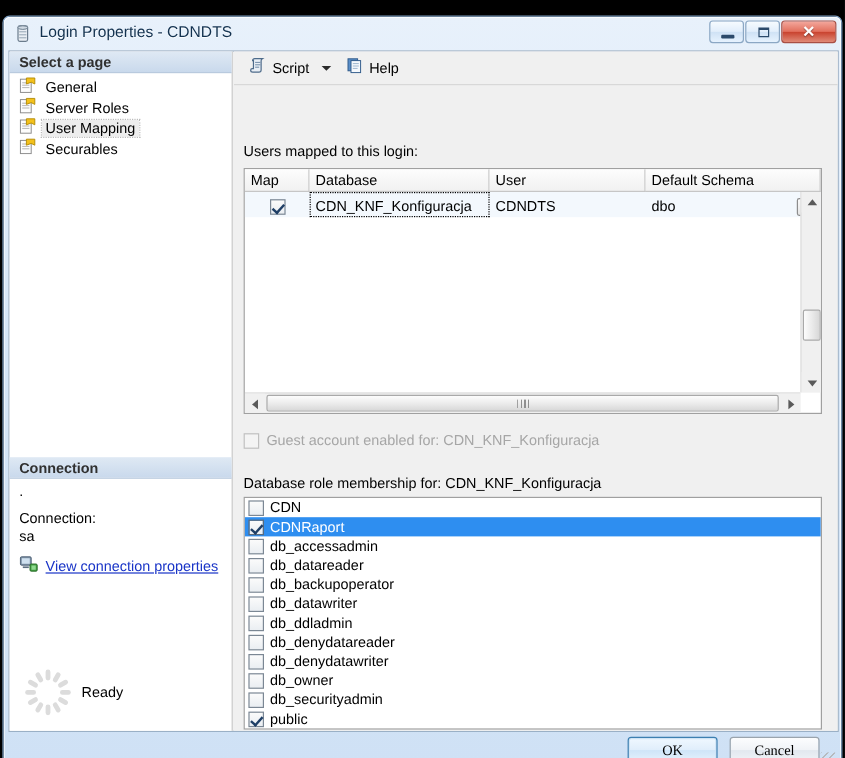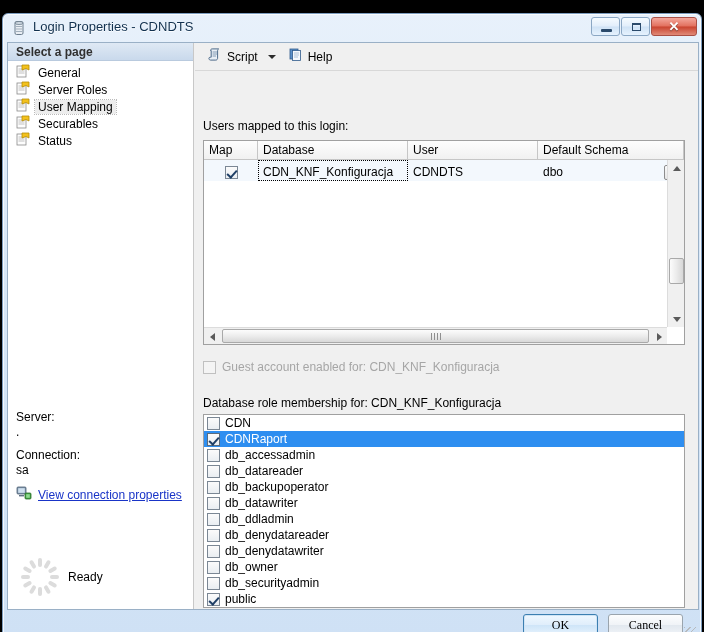--- a/index.html
+++ b/index.html
@@ -447,36 +447,24 @@
             <svg width="14" height="14" viewBox="0 0 14 14">
               <rect x="1" y="2" width="9" height="11" fill="#fdfdfd" stroke="#8a8a8a" stroke-width=".8"></rect>
               <line x1="2.5" y1="5" x2="8.5" y2="5" stroke="#a8a8a8" stroke-width=".7"></line>
               <line x1="2.5" y1="7" x2="8.5" y2="7" stroke="#a8a8a8" stroke-width=".7"></line>
               <line x1="2.5" y1="9" x2="8.5" y2="9" stroke="#a8a8a8" stroke-width=".7"></line>
               <path d="M6 1 L13 1 L13 6 L10 4.5 L6 6 Z" fill="#f3c11c" stroke="#b58d07" stroke-width=".8"></path>
             </svg>
           </span>
           <span class="lbl">Securables</span>
         </div>
-        <div class="page-item">
-          <span>
-            <svg width="14" height="14" viewBox="0 0 14 14">
-              <rect x="1" y="2" width="9" height="11" fill="#fdfdfd" stroke="#8a8a8a" stroke-width=".8"></rect>
-              <line x1="2.5" y1="5" x2="8.5" y2="5" stroke="#a8a8a8" stroke-width=".7"></line>
-              <line x1="2.5" y1="7" x2="8.5" y2="7" stroke="#a8a8a8" stroke-width=".7"></line>
-              <line x1="2.5" y1="9" x2="8.5" y2="9" stroke="#a8a8a8" stroke-width=".7"></line>
-              <path d="M6 1 L13 1 L13 6 L10 4.5 L6 6 Z" fill="#f3c11c" stroke="#b58d07" stroke-width=".8"></path>
-            </svg>
-          </span>
-          <span class="lbl">Status</span>
-        </div>
-      </div>
-
+      </div>
+
+      <div class="section-head conn-head">Connection</div>
       <div class="conn-body">
-        <div class="lab">Server:</div>
         <div class="val">.</div>
         <div class="lab">Connection:</div>
         <div class="val">sa</div>
         <div class="connlink">
           <span>
             <svg width="16" height="16" viewBox="0 0 16 16">
               <rect x="1" y="2" width="9" height="7" rx="1" fill="#7f93a8" stroke="#4d6075" stroke-width=".8"></rect>
               <rect x="2.2" y="3.2" width="6.6" height="4.6" fill="#cfe0ef"></rect>
               <rect x="3" y="10" width="5" height="1.4" fill="#5d6f82"></rect>
               <rect x="9" y="8" width="6" height="6" rx="1" fill="#3f9c3f" stroke="#2c6e2c" stroke-width=".8"></rect>

